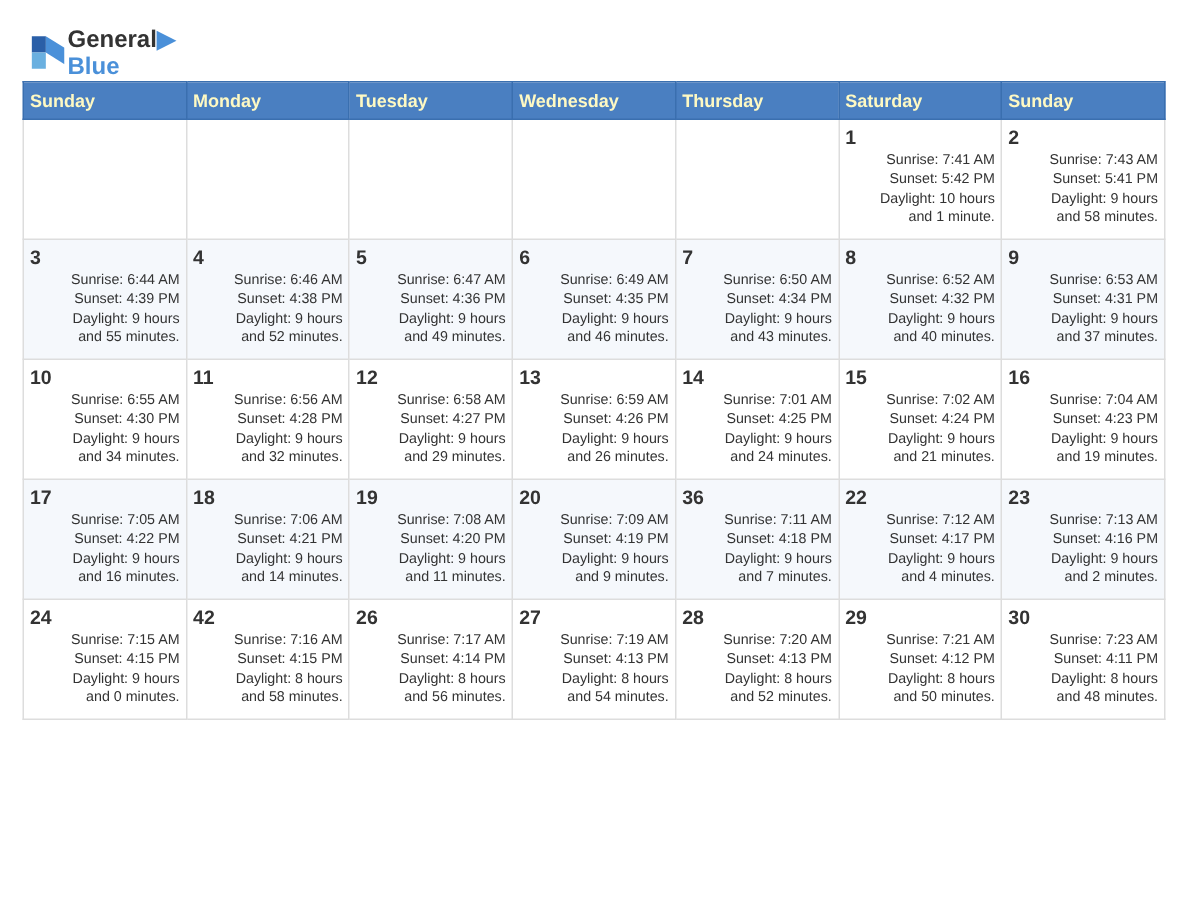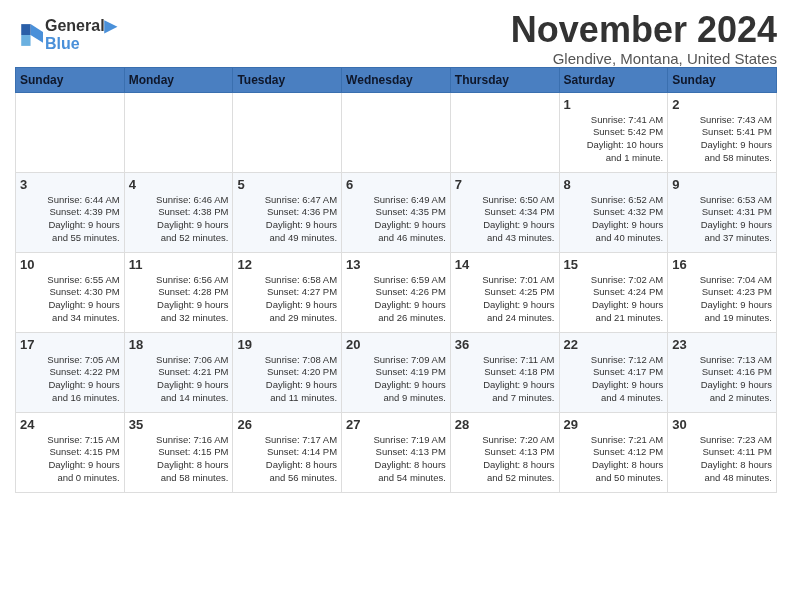--- a/index.html
+++ b/index.html
@@ -39,21 +39,21 @@
       font-size: 15px;
       color: #555;
     }
     table {
       width: 100%;
       border-collapse: collapse;
       table-layout: fixed;
     }
     th {
       background: #4a7fc1;
-      color: #0f172a;
+      color: #fef9c3;
       font-size: 12px;
       font-weight: bold;
       padding: 5px 4px;
       text-align: left;
       border: 1px solid #3a6faf;
     }
     td {
       vertical-align: top;
       border: 1px solid #ddd;
       padding: 4px 4px;
@@ -95,24 +95,20 @@
       <rect x="0" y="0" width="36" height="36" fill="white"></rect>
       <polygon points="20,4 36,14 36,28 20,18" fill="#4a90d9"></polygon>
       <polygon points="20,4 20,18 8,18 8,4" fill="#2a5fa8"></polygon>
       <polygon points="8,18 20,18 20,32 8,32" fill="#6ab0e0"></polygon>
     </svg>
     <div>
       <div style="font-size:16px;font-weight:bold;color:#333;">General<span style="color:#4a90d9;">▶</span></div>
       <div style="font-size:16px;font-weight:bold;color:#4a90d9;">Blue</div>
     </div>
   </div>
-  <div class="title-block">
-    <div class="main-title">November 2024</div>
-    <div class="subtitle">Glendive, Montana, United States</div>
-  </div>
 </div>
 
 <table>
   <thead>
     <tr>
     <th>Sunday</th>
         <th>Monday</th>
         <th>Tuesday</th>
         <th>Wednesday</th>
         <th>Thursday</th>
@@ -225,21 +221,21 @@
           <div class="day-num">23</div>
           <div class="day-info">Sunrise: 7:13 AM<br>Sunset: 4:16 PM<br>Daylight: 9 hours<br>and 2 minutes.</div>
         </td>
       </tr>
       <tr>
         <td>
           <div class="day-num">24</div>
           <div class="day-info">Sunrise: 7:15 AM<br>Sunset: 4:15 PM<br>Daylight: 9 hours<br>and 0 minutes.</div>
         </td>
         <td>
-          <div class="day-num">35</div>
+          <div class="day-num">42</div>
           <div class="day-info">Sunrise: 7:16 AM<br>Sunset: 4:15 PM<br>Daylight: 8 hours<br>and 58 minutes.</div>
         </td>
         <td>
           <div class="day-num">26</div>
           <div class="day-info">Sunrise: 7:17 AM<br>Sunset: 4:14 PM<br>Daylight: 8 hours<br>and 56 minutes.</div>
         </td>
         <td>
           <div class="day-num">27</div>
           <div class="day-info">Sunrise: 7:19 AM<br>Sunset: 4:13 PM<br>Daylight: 8 hours<br>and 54 minutes.</div>
         </td>

